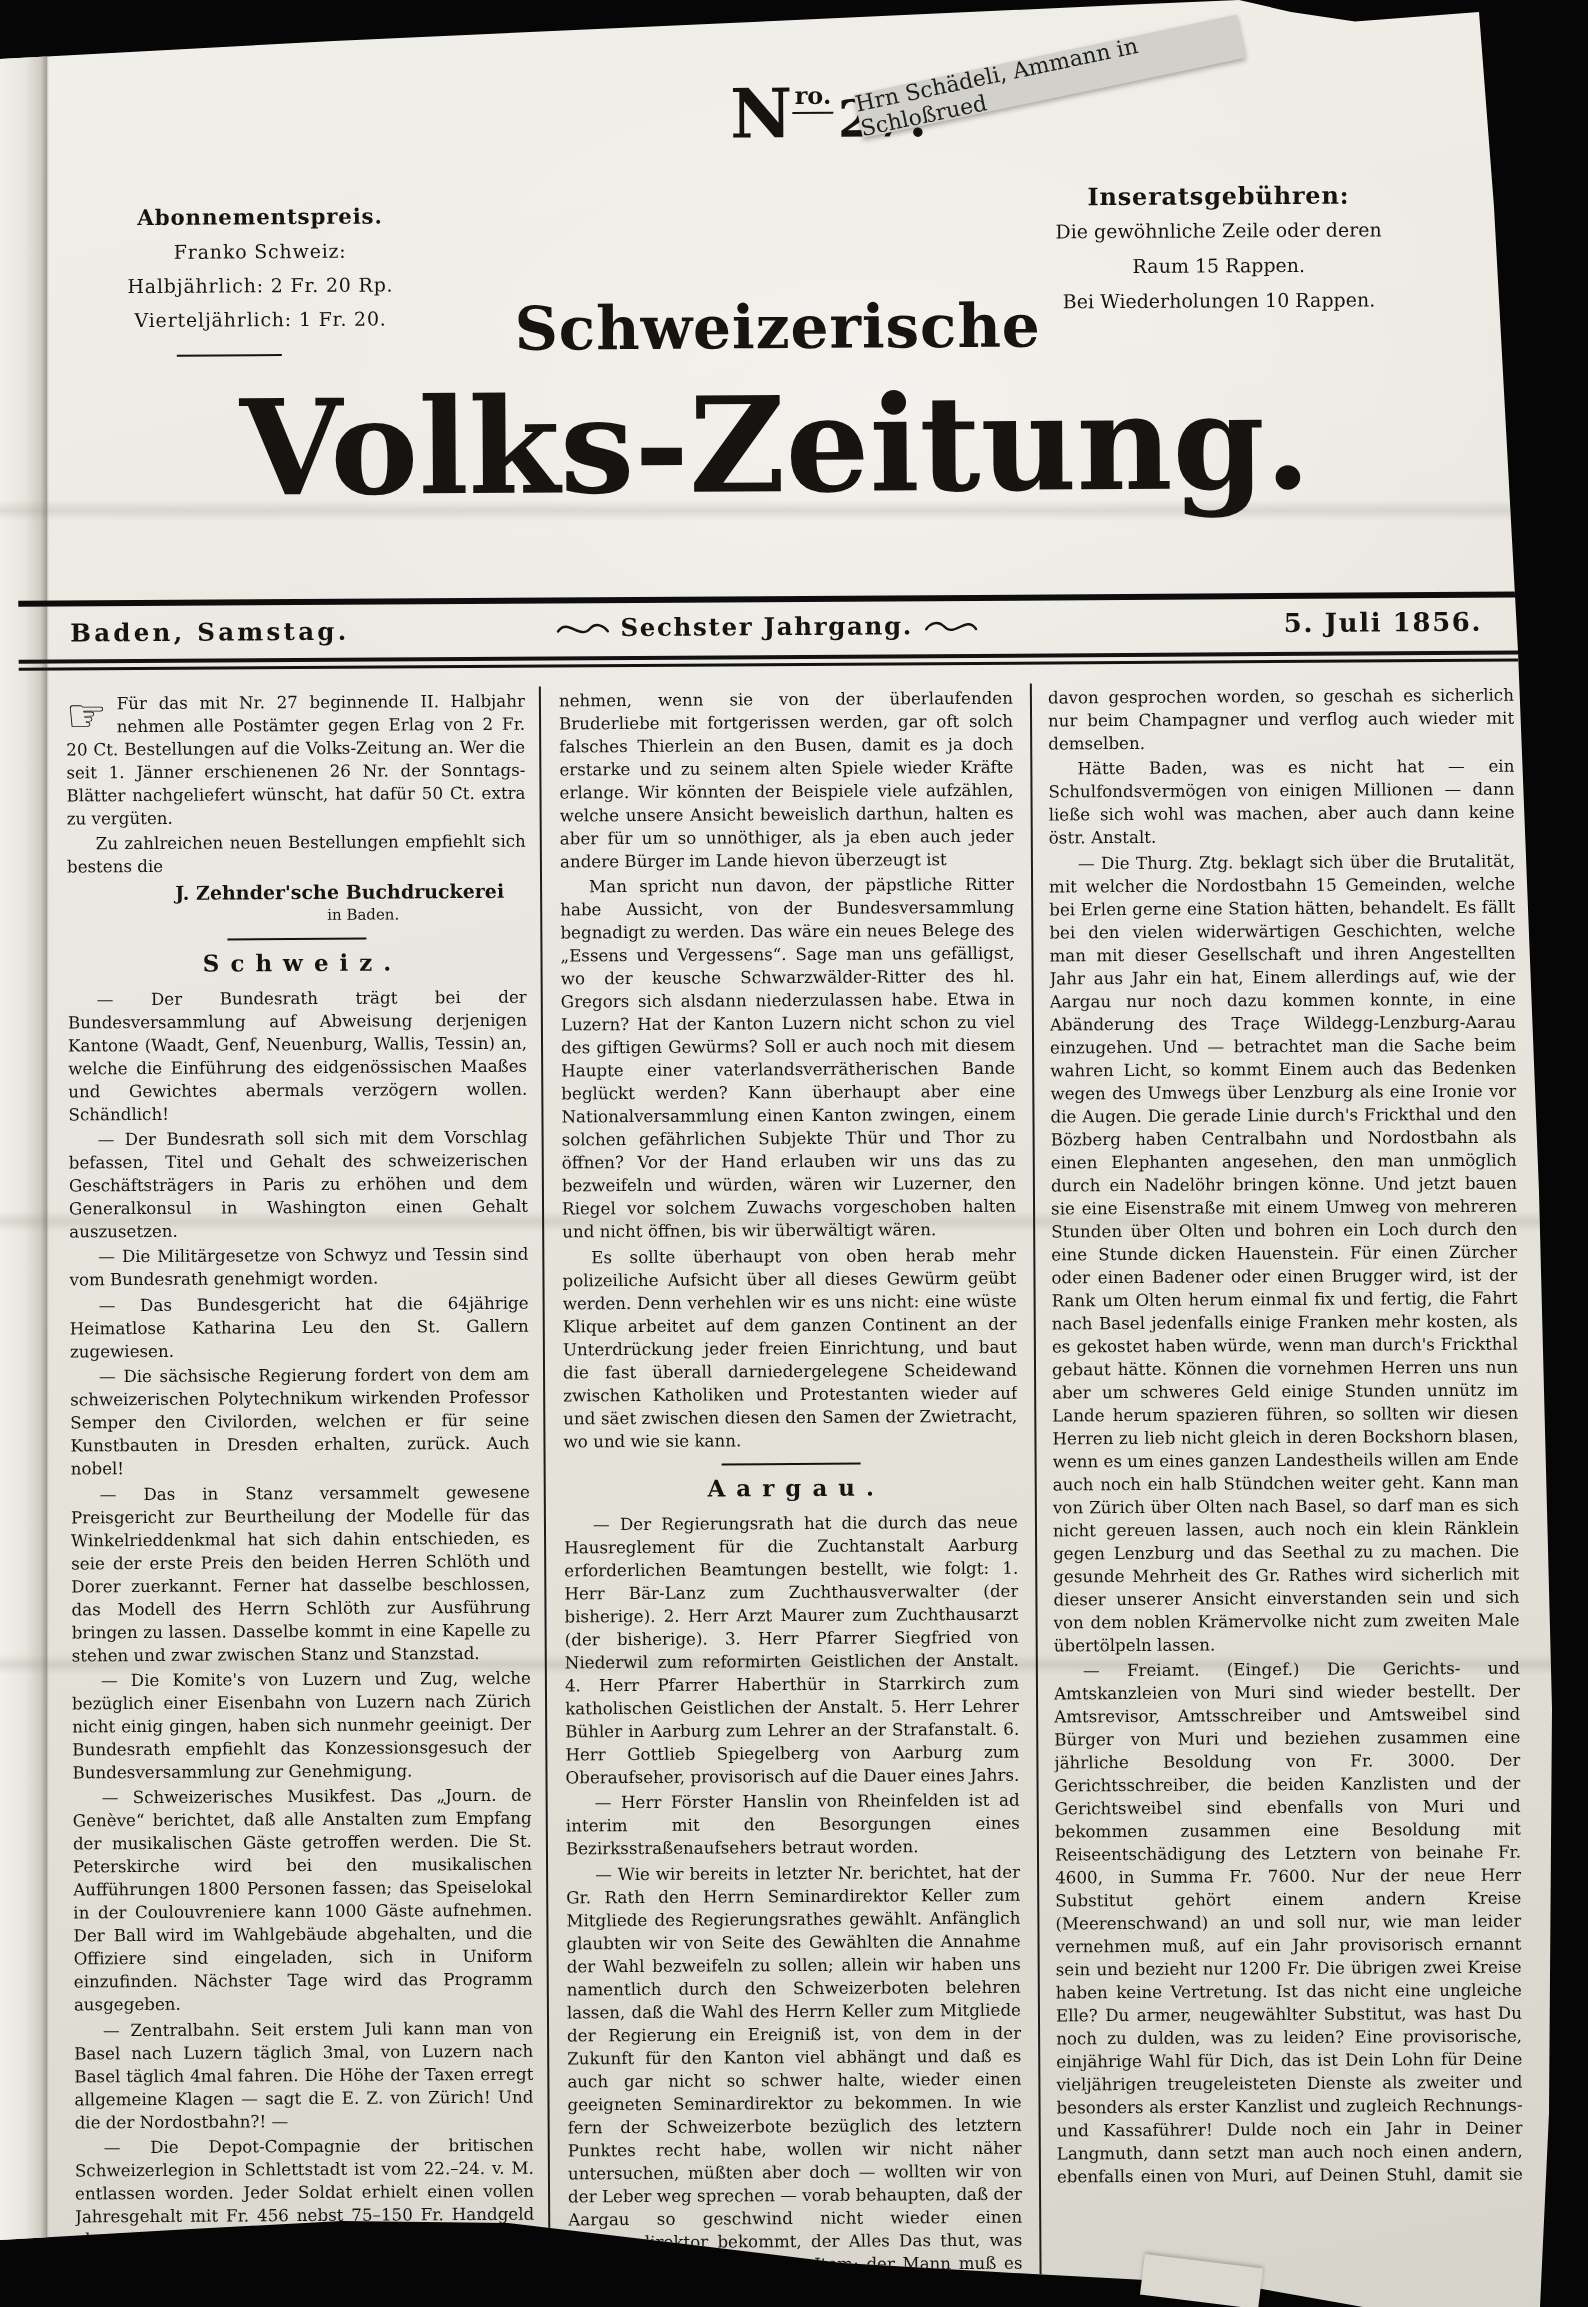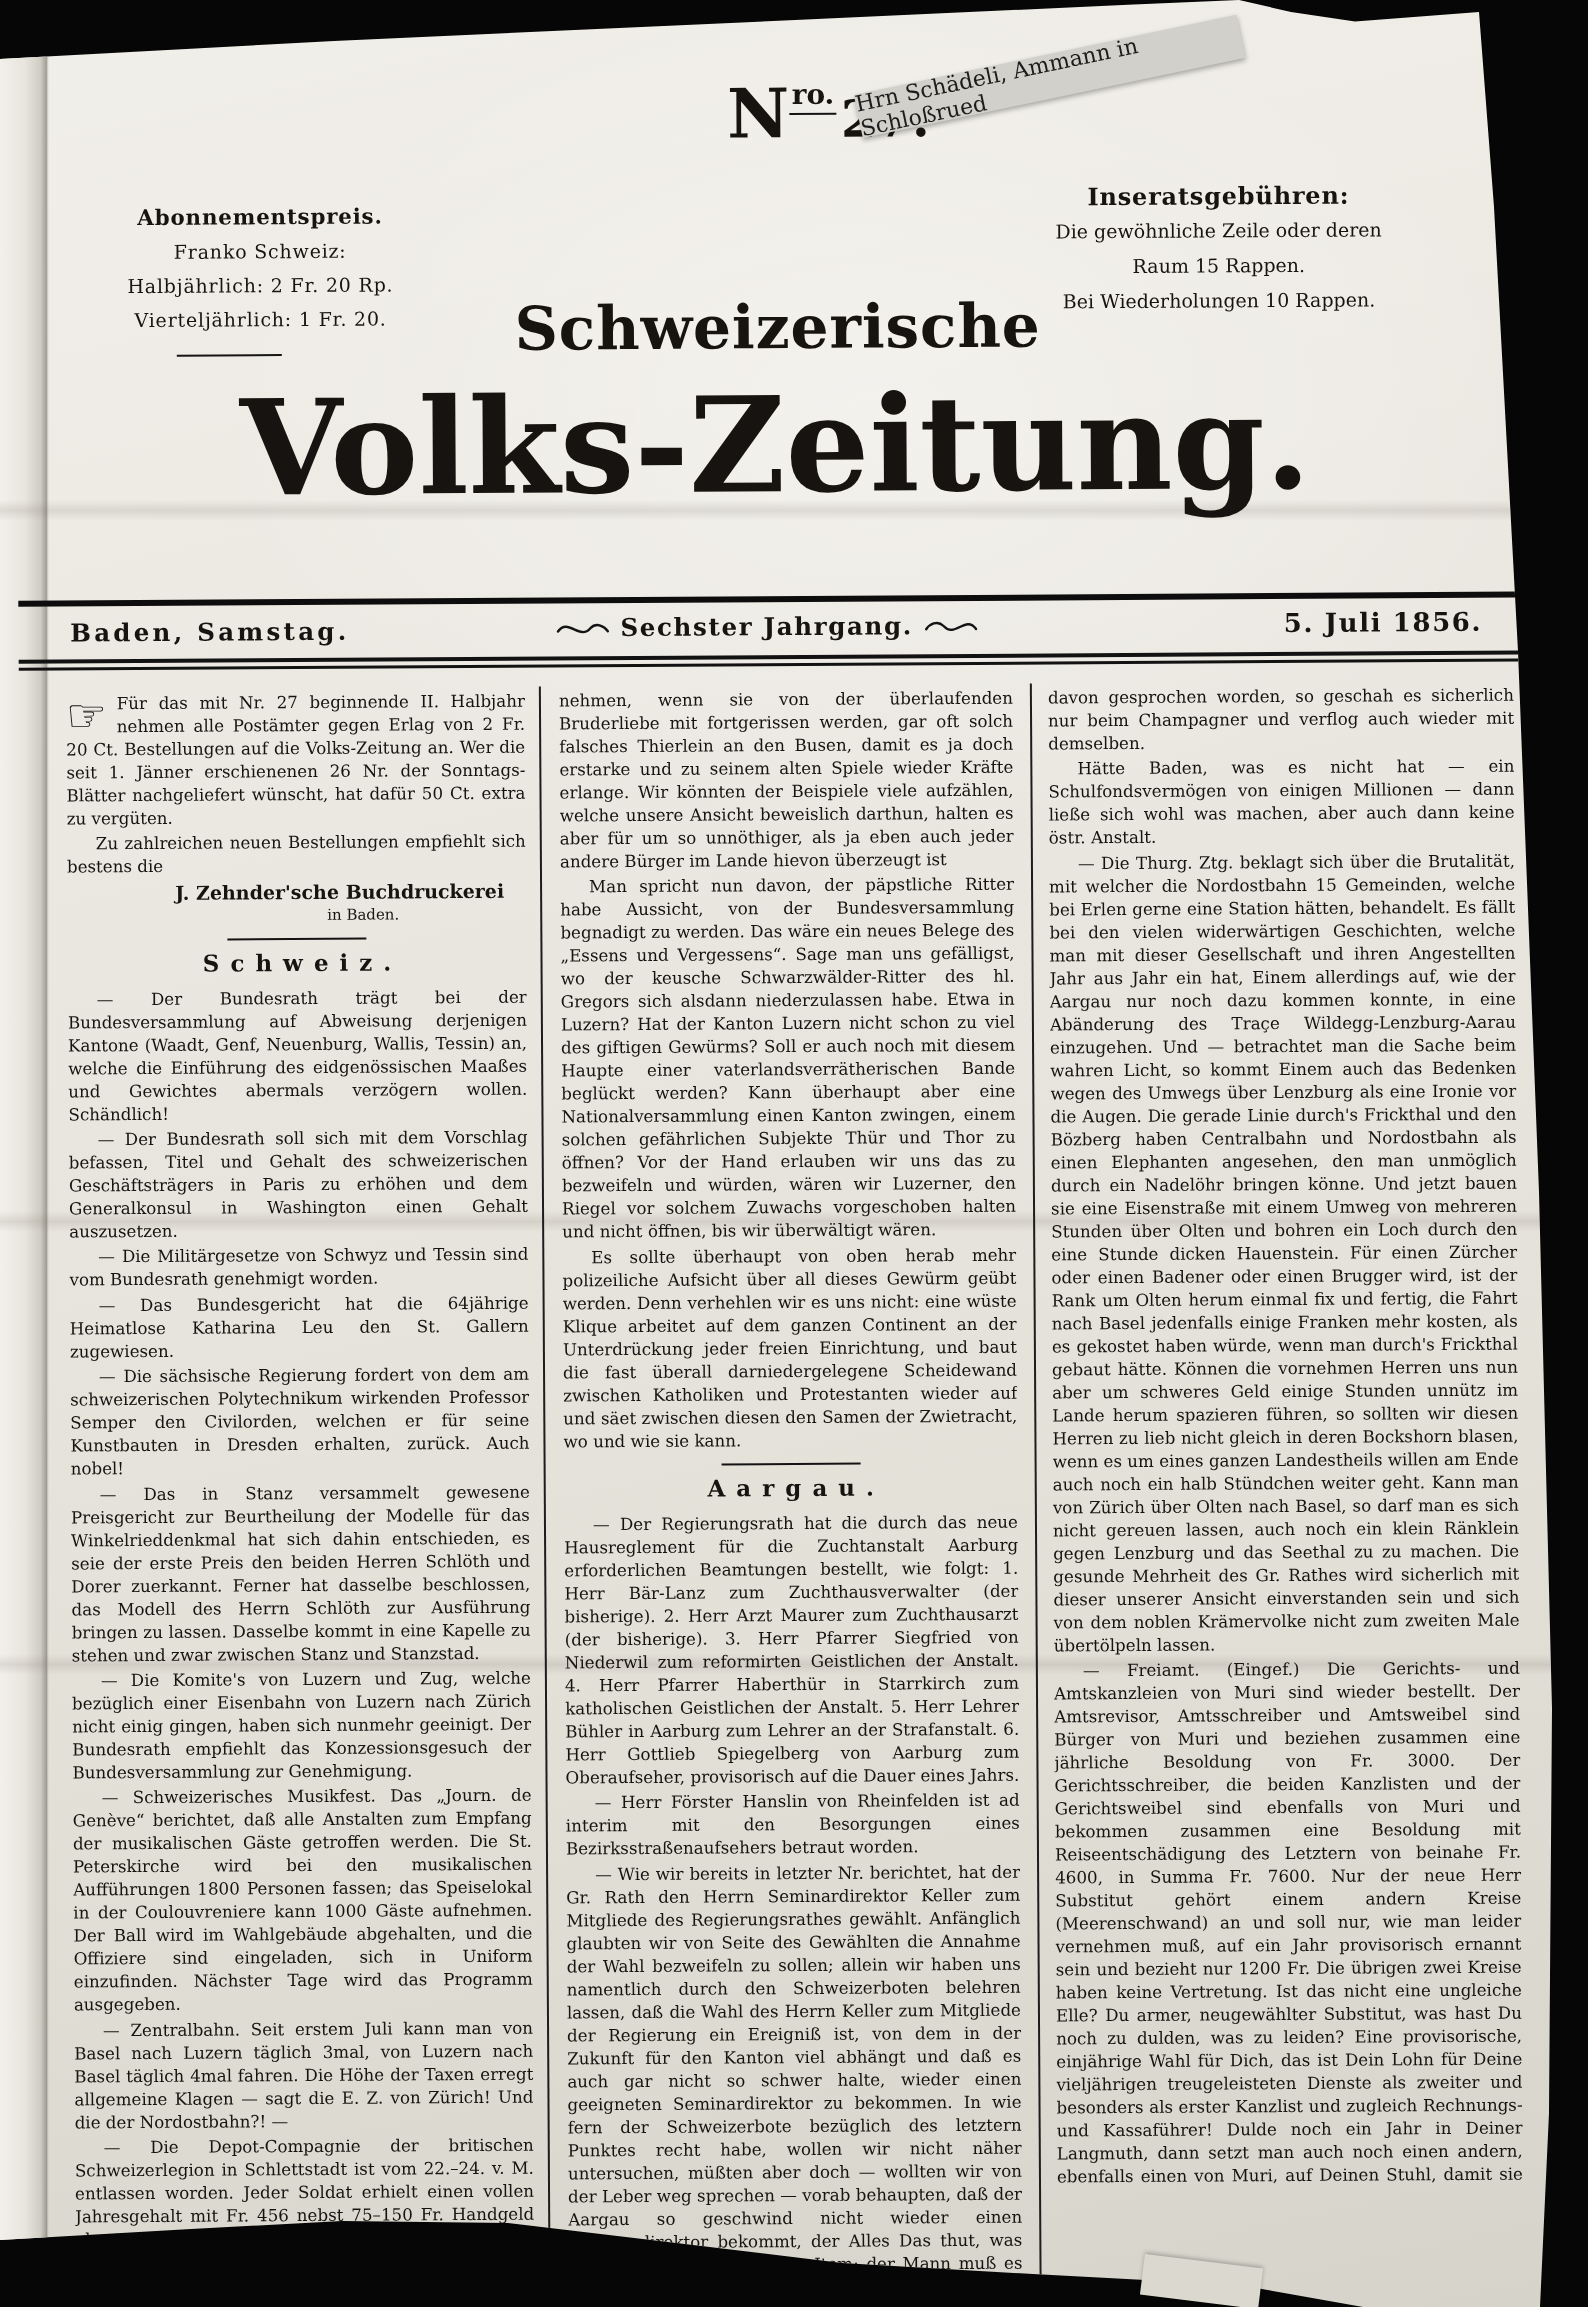--- a/index.html
+++ b/index.html
@@ -22,21 +22,21 @@
   .fold-corner{position:absolute;left:1142px;top:2261px;width:119px;height:41px;background:#dbd8d0;
           transform:rotate(7deg);box-shadow:0 -1.6px 4px rgba(0,0,0,0.25);}
   .content{position:absolute;inset:0;transform:rotate(-0.35deg);transform-origin:50% 45%;}
   
   .subscription{position:absolute;left:110px;top:197px;width:310px;text-align:center;
                 font-size:19px;line-height:34px;letter-spacing:0.8px;}
   .subscription .title{font-size:21.4px;font-weight:bold;}
   .sub-underline{position:absolute;left:181px;top:351px;width:105px;height:2.4px;background:#141414;}
   .issue{position:absolute;left:675px;top:73px;width:318px;text-align:center;white-space:nowrap;}
   .issue .prefix{font-size:68px;font-weight:bold;}
-  .issue .sup{font-size:28px;font-weight:bold;vertical-align:33px;border-bottom:2.4px solid #141414;padding:0 2.4px 2.4px;}
+  .issue .sup{font-size:24px;font-weight:bold;vertical-align:33px;border-bottom:2.4px solid #141414;padding:0 2.4px 2.4px;}
   .issue .number{font-size:51px;font-weight:bold;}
   .adrates{position:absolute;left:997px;top:181px;width:453px;text-align:center;font-size:19px;line-height:35px;}
   .adrates .title{font-size:24px;font-weight:bold;letter-spacing:0.8px;}
   .label-strip{position:absolute;left:860px;top:56px;width:391px;height:44px;background:#d1d0ca;
                transform:rotate(-11.5deg);display:flex;align-items:center;justify-content:center;
                font-size:22px;color:#1c1c1c;box-shadow:0 2.4px 5.6px rgba(0,0,0,0.3);}
   .title-top{position:absolute;left:79px;top:292px;width:1406px;text-align:center;
              font-size:60px;font-weight:bold;letter-spacing:0.8px;}
   .title-main{position:absolute;left:40px;top:367px;width:1478px;text-align:center;
               font-size:132px;font-weight:bold;letter-spacing:0;}

